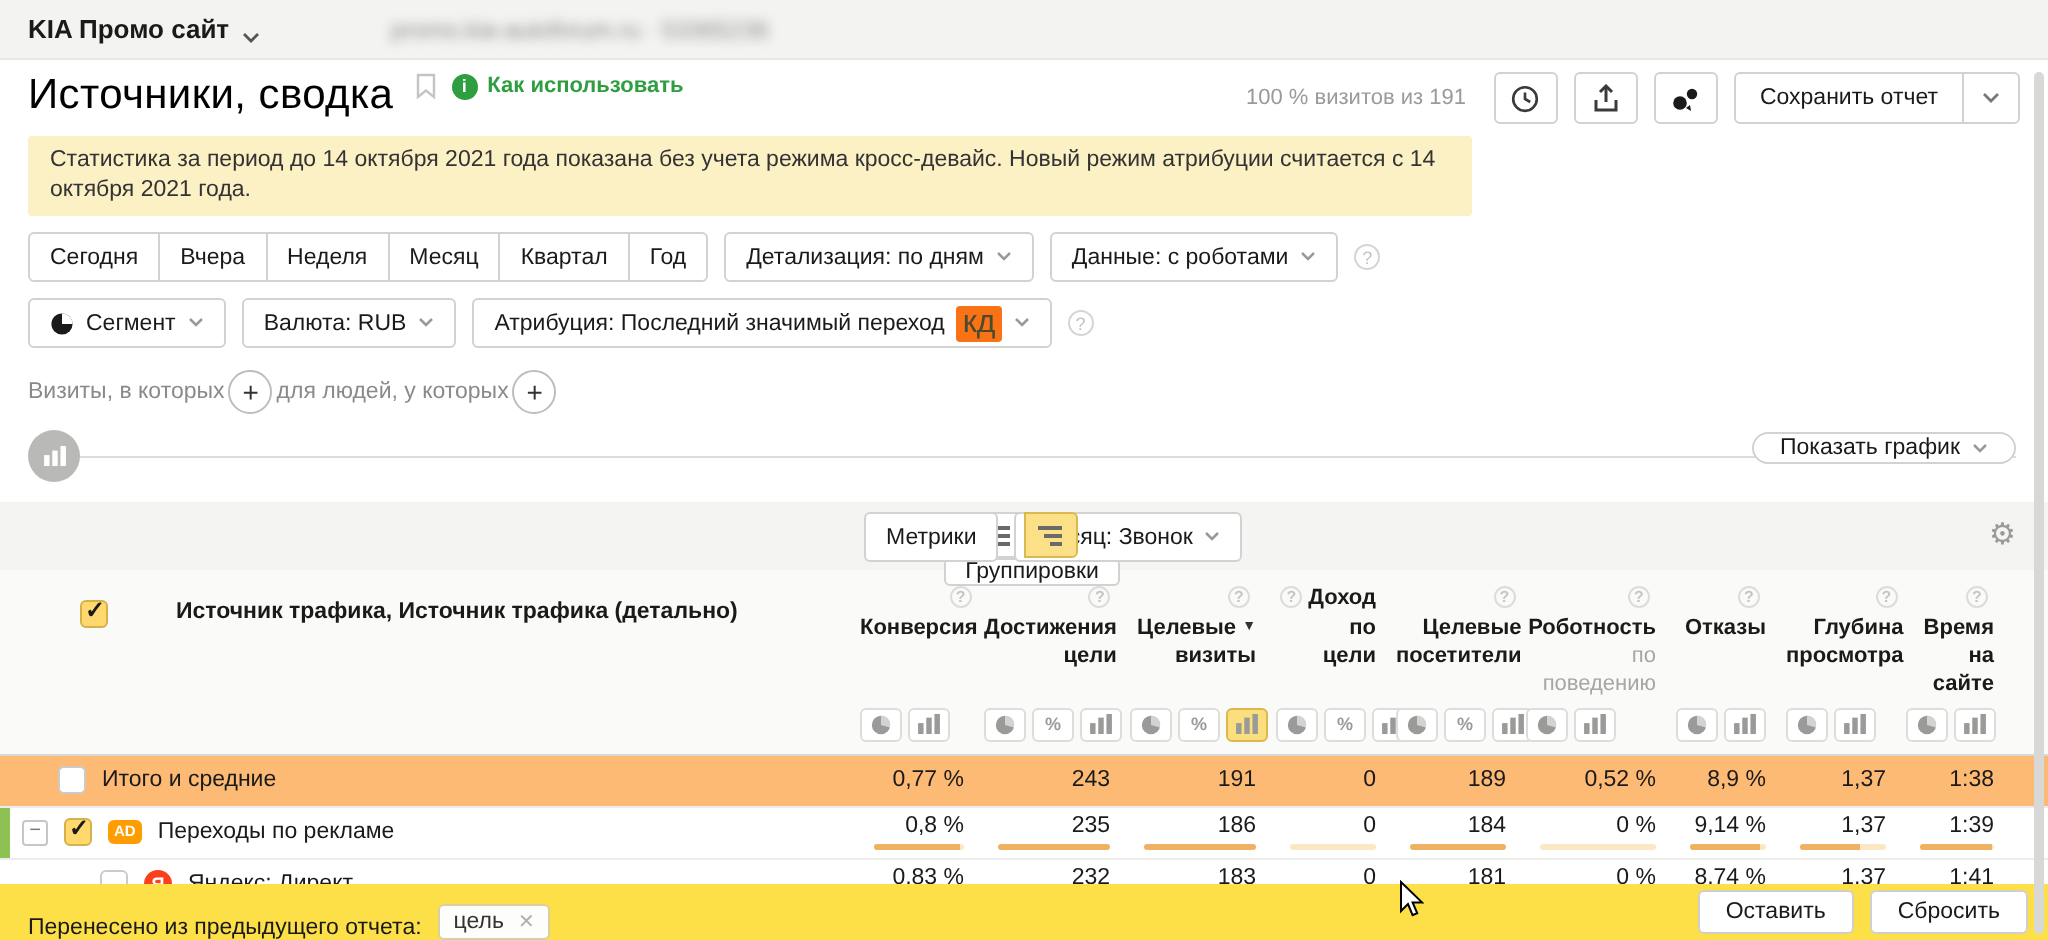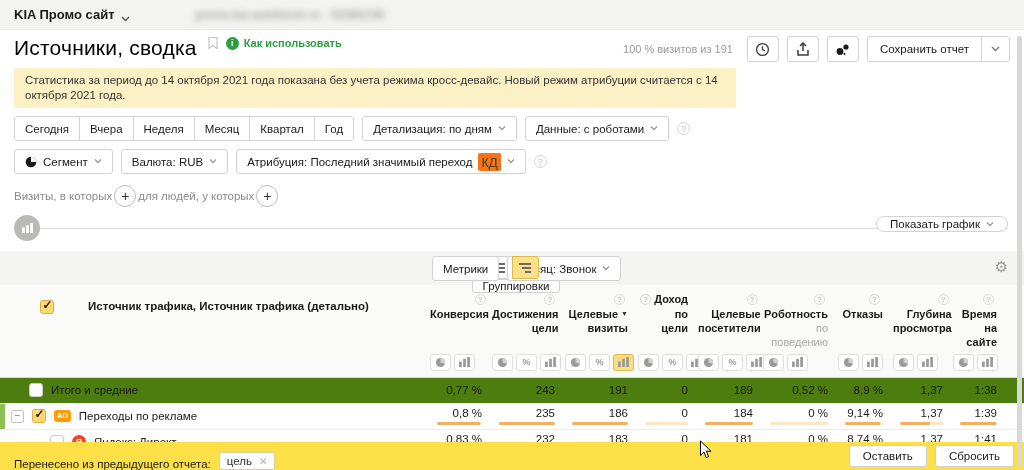--- a/index.html
+++ b/index.html
@@ -80,21 +80,21 @@
   .hq { display:inline-block; width:11px; height:11px; line-height:10px; border:1px solid #dcdcda;
     border-radius:50%; color:#c6c6c4; font-size:8px; text-align:center; margin-right:3px; vertical-align:1px;}
   .sortarrow { font-size:7px; color:#333; margin-left:3px; vertical-align:2px;}
   .hicons { display:flex; gap:3px; margin-top:4px; }
   .mini { width:21px; height:17px; background:#fff; border:1px solid #dddddb; border-radius:3px;
     display:inline-flex; align-items:center; justify-content:center; cursor:pointer;}
   .mini.active { background:#fbde7e; border-color:#dcb84e; }
   .pcticon { font-size:9px; color:#9a9a98; font-weight:bold;}
   
   .trow { height:26px; border-bottom:1px solid #ececea; position:relative; background:#fff; }
-  .trow.total { background:#4d7c0f; }
+  .trow.total { background:#fdba74; }
   .strip { position:absolute; left:0; top:0; bottom:0; width:5px; }
   .labelcell { display:flex; align-items:center; gap:8px; position:relative; }
   .pad-total { padding-left:29px; } .pad-parent { padding-left:11px; } .pad-child { padding-left:50px; }
   .exp { width:13px; height:13px; border:1px solid #c6c6c4; border-radius:2px; background:#fff;
     font-size:10px; line-height:10px; text-align:center; color:#777; cursor:pointer; flex:none;}
   .cb { width:14px; height:14px; border:1px solid #cbcbc9; border-radius:3px; background:#fff;
     position:relative; cursor:pointer; flex:none;}
   .cb.checked { background:#ffd96e; border-color:#d6b04a; }
   .cb.checked:after { content:"\2713"; position:absolute; left:1.5px; top:-3px; font-size:12px; font-weight:bold; color:#1a1a1a;}
   .adb { background:#ff9d00; color:#fff; font-size:7.5px; font-weight:bold; border-radius:3px;

